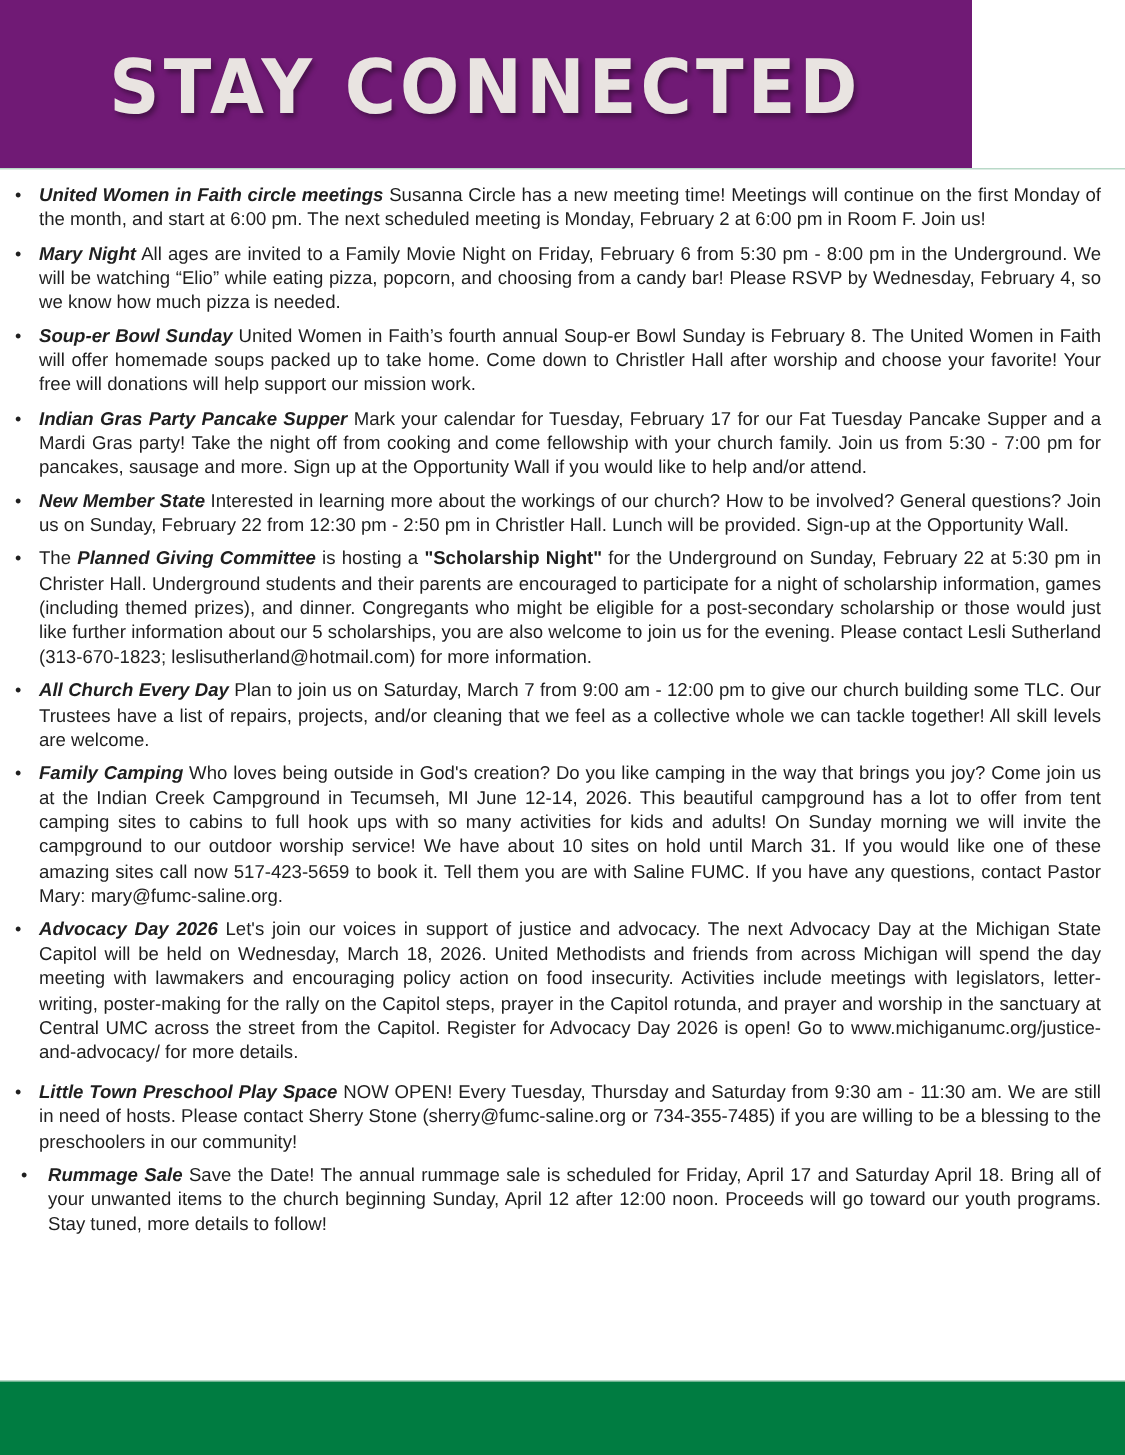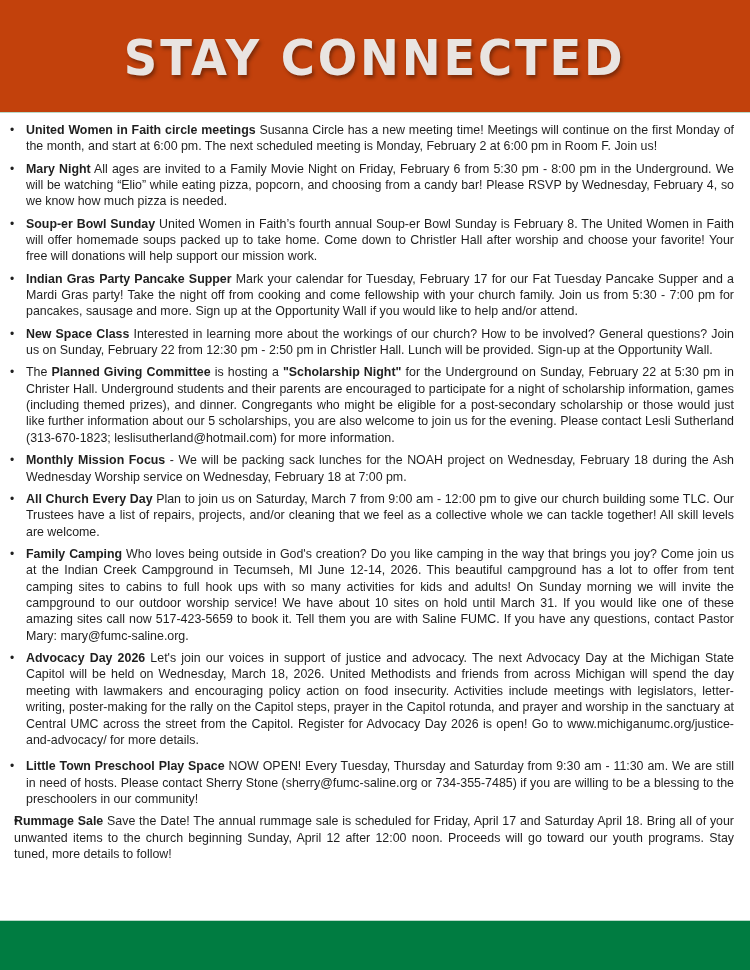--- a/index.html
+++ b/index.html
@@ -3,22 +3,22 @@
 <meta charset="utf-8">
 <style>
   html, body { margin: 0; padding: 0; }
   body {
     width: 750px; height: 970px; position: relative; overflow: hidden;
     background: #ffffff;
     font-family: "Liberation Sans", sans-serif;
     color: #1f1f1f;
   }
   .header {
-    position: absolute; left: 0; top: 0; width: 750px; height: 112px;
-    background: #c2410c;
+    position: absolute; left: 0; top: 0; width: 648px; height: 112px;
+    background: #701a75;
     display: flex; align-items: center; justify-content: center;
   }
   .header-title {
     font-family: "DejaVu Sans", sans-serif;
     font-weight: 900;
     font-size: 50px;
     letter-spacing: 3px;
     color: #e9e4e1;
     text-transform: uppercase;
     transform: scaleX(0.93);
@@ -40,23 +40,23 @@
     line-height: 16.4px;
     text-align: justify;
     margin-bottom: 5.8px;
   }
   li.item::before {
     content: "\2022";
     position: absolute; left: 10px; top: 0;
     font-size: 12px;
   }
   li.item.extra-gap { margin-bottom: 10px; }
-  li.item.shift { padding-left: 14px; }
+  li.item.shift { padding-left: 32px; }
   li.item.shift::before { left: 14px; }
-  .t { font-weight: bold; }
+  .t { font-weight: bold; font-style: italic; }
   .b { font-weight: bold; }
   .footer {
     position: absolute; left: 0; top: 921px; width: 750px; height: 49px; background: #007c41;
   }
   .divider-bottom {
     position: absolute; left: 0; top: 920px; width: 750px; height: 1px; background: #b9d9c8;
   }
 </style>
 </head>
 <body>
@@ -74,27 +74,24 @@
     <li class="item">
       <span class="t">Mary Night</span><span> All ages are invited to a Family Movie Night on Friday, February 6 from 5:30 pm - 8:00 pm in the Underground. We will be watching “Elio” while eating pizza, popcorn, and choosing from a candy bar! Please RSVP by Wednesday, February 4, so we know how much pizza is needed.</span>
     </li>
     <li class="item">
       <span class="t">Soup-er Bowl Sunday</span><span> United Women in Faith’s fourth annual Soup-er Bowl Sunday is February 8. The United Women in Faith will offer homemade soups packed up to take home. Come down to Christler Hall after worship and choose your favorite! Your free will donations will help support our mission work.</span>
     </li>
     <li class="item">
       <span class="t">Indian Gras Party Pancake Supper</span><span> Mark your calendar for Tuesday, February 17 for our Fat Tuesday Pancake Supper and a Mardi Gras party! Take the night off from cooking and come fellowship with your church family. Join us from 5:30 - 7:00 pm for pancakes, sausage and more. Sign up at the Opportunity Wall if you would like to help and/or attend.</span>
     </li>
     <li class="item">
-      <span class="t">New Space Class</span><span> Interested in learning more about the workings of our church? How to be involved? General questions? Join us on Sunday, February 22 from 12:30 pm - 2:50 pm in Christler Hall. Lunch will be provided. Sign-up at the Opportunity Wall.</span>
+      <span class="t">New Member State</span><span> Interested in learning more about the workings of our church? How to be involved? General questions? Join us on Sunday, February 22 from 12:30 pm - 2:50 pm in Christler Hall. Lunch will be provided. Sign-up at the Opportunity Wall.</span>
     </li>
     <li class="item">
       <span>The </span><span class="t">Planned Giving Committee</span><span> is hosting a </span><span class="b">"Scholarship Night"</span><span> for the Underground on Sunday, February 22 at 5:30 pm in Christer Hall. Underground students and their parents are encouraged to participate for a night of scholarship information, games (including themed prizes), and dinner. Congregants who might be eligible for a post-secondary scholarship or those would just like further information about our 5 scholarships, you are also welcome to join us for the evening. Please contact Lesli Sutherland (313-670-1823; leslisutherland@hotmail.com) for more information.</span>
-    </li>
-    <li class="item">
-      <span class="t">Monthly Mission Focus</span><span> - We will be packing sack lunches for the NOAH project on Wednesday, February 18 during the Ash Wednesday Worship service on Wednesday, February 18 at 7:00 pm.</span>
     </li>
     <li class="item">
       <span class="t">All Church Every Day</span><span> Plan to join us on Saturday, March 7 from 9:00 am - 12:00 pm to give our church building some TLC. Our Trustees have a list of repairs, projects, and/or cleaning that we feel as a collective whole we can tackle together! All skill levels are welcome.</span>
     </li>
     <li class="item">
       <span class="t">Family Camping</span><span> Who loves being outside in God's creation? Do you like camping in the way that brings you joy? Come join us at the Indian Creek Campground in Tecumseh, MI June 12-14, 2026. This beautiful campground has a lot to offer from tent camping sites to cabins to full hook ups with so many activities for kids and adults! On Sunday morning we will invite the campground to our outdoor worship service! We have about 10 sites on hold until March 31. If you would like one of these amazing sites call now 517-423-5659 to book it. Tell them you are with Saline FUMC. If you have any questions, contact Pastor Mary: mary@fumc-saline.org.</span>
     </li>
     <li class="item extra-gap">
       <span class="t">Advocacy Day 2026</span><span> Let's join our voices in support of justice and advocacy.  The next Advocacy Day at the Michigan State Capitol will be held on Wednesday, March 18, 2026. United Methodists and friends from across Michigan will spend the day meeting with lawmakers and encouraging policy action on food insecurity.  Activities include meetings with legislators, letter-writing, poster-making for the rally on the Capitol steps, prayer in the Capitol rotunda, and prayer and worship in the sanctuary at Central UMC across the street from the Capitol.  Register for Advocacy Day 2026 is open! Go to www.michiganumc.org/justice-and-advocacy/ for more details.</span>
     </li>

